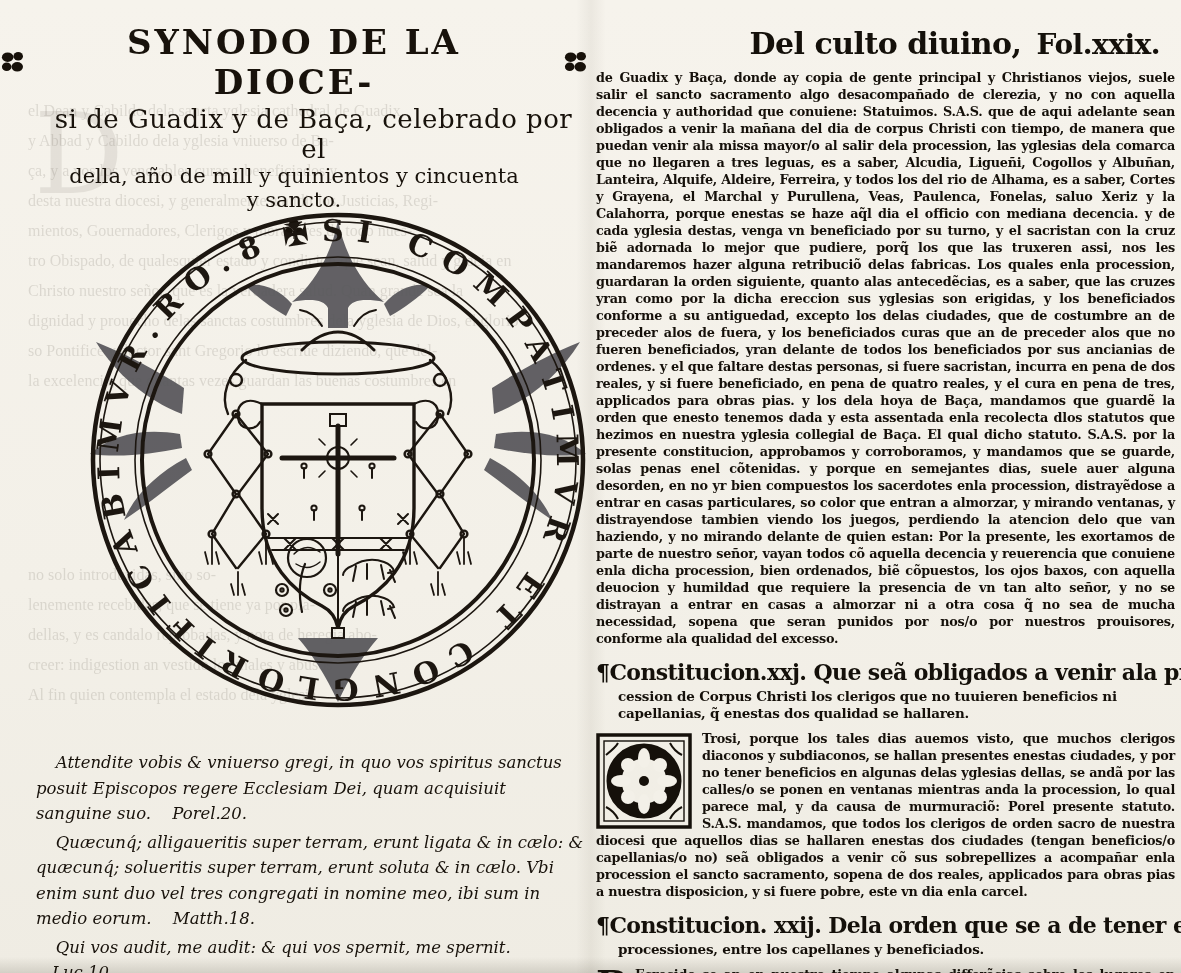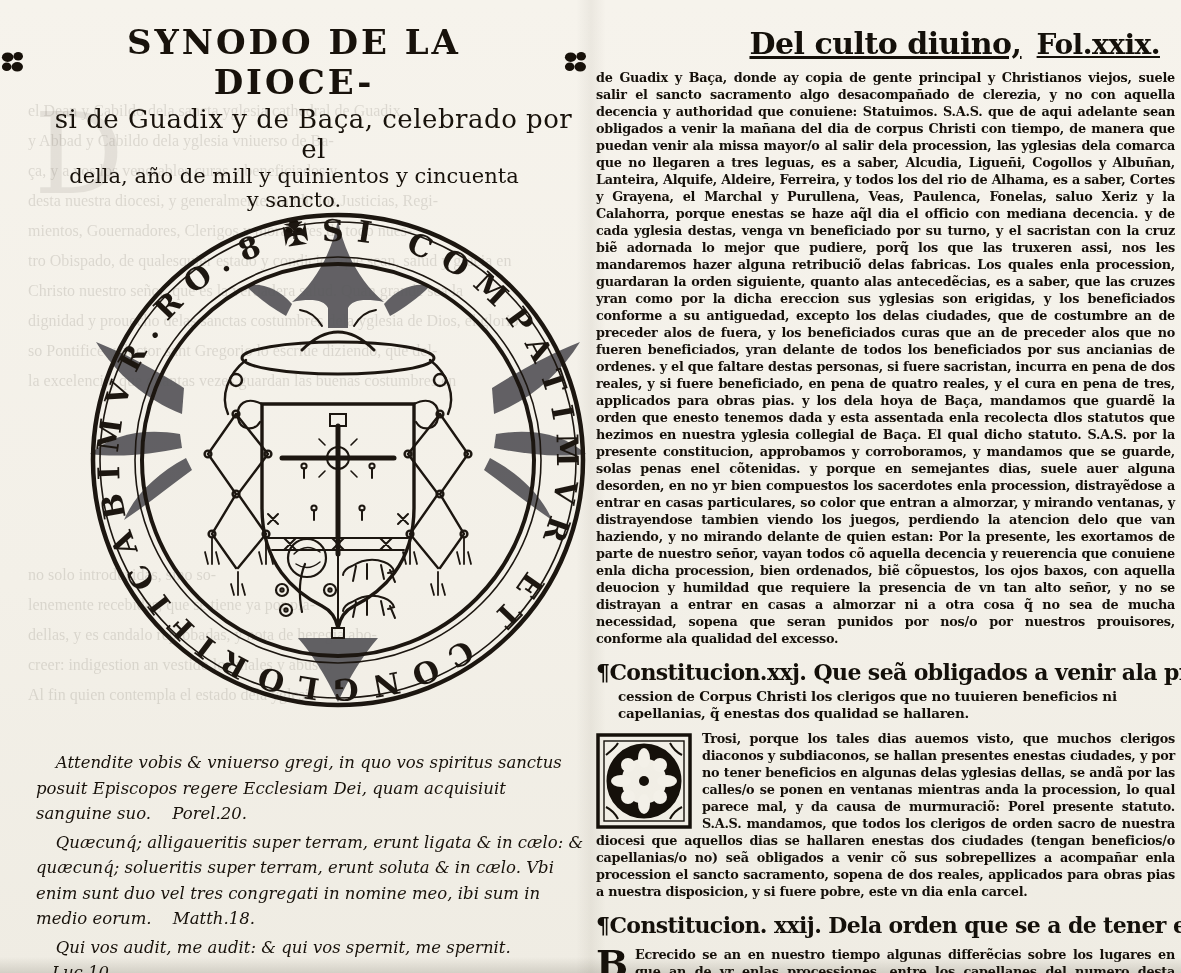--- a/index.html
+++ b/index.html
@@ -34,21 +34,21 @@
     color:#4d463a; opacity:.10; filter:blur(.6px); }
 
   .seal { position:absolute; left:86px; top:208px; }
 
   .quotes { position:absolute; left:36px; top:750px; width:548px;
     font-style:italic; font-size:16.5px; line-height:25.5px; color:#18120b; }
   .quotes p { margin:0 0 3px 0; text-indent:1.2em; }
   .qref { margin-left:16px; }
 
   
-  .bl { font-weight:700; letter-spacing:-.2px;text-decoration:underline; }
+  .bl { font-weight:700; letter-spacing:-.2px; }
   .rp-header { display:flex; align-items:baseline; padding:26px 6px 0 6px; }
   .rp-spacer { flex:1; }
   .rp-title { flex:0 0 auto; font-size:30px; font-weight:700; letter-spacing:-.5px; color:#14100a; }
   .rp-folio { flex:1; text-align:center; font-size:28px; font-weight:700; letter-spacing:-.5px; color:#14100a; }
 
   .rp-body { margin:8px 6px 0 6px; font-size:12.8px; line-height:17px;
     text-align:justify; font-weight:700; letter-spacing:-.25px; color:#15100a; }
   .h-big { margin:12px 0 0 6px; font-size:22px; font-weight:700; letter-spacing:-.6px;
     white-space:nowrap; color:#14100a; }
   .h-small { margin:3px 6px 0 28px; width:545px; font-size:13.5px; line-height:17px;
@@ -308,20 +308,21 @@
             <ellipse cx="32" cy="64" rx="7" ry="7"></ellipse>
               <ellipse cx="64" cy="64" rx="7" ry="7"></ellipse>
           </g>
           <circle cx="48" cy="48" r="5" fill="#15100a"></circle>
         </svg>
       </span>
       <span>Trosi, porque los tales dias auemos visto, que muchos clerigos diaconos y subdiaconos, se hallan presentes enestas ciudades, y por no tener beneficios en algunas delas yglesias dellas, se andã por las calles/o se ponen en ventanas mientras anda la procession, lo qual parece mal, y da causa de murmuraciõ: Porel presente statuto. S.A.S. mandamos, que todos los clerigos de orden sacro de nuestra diocesi que aquellos dias se hallaren enestas dos ciudades (tengan beneficios/o capellanias/o no) seã obligados a venir cõ sus sobrepellizes a acompañar enla procession el sancto sacramento, sopena de dos reales, applicados para obras pias a nuestra disposicion, y si fuere pobre, este vn dia enla carcel.</span>
     </div>
 
     <div class="h-big">¶Constitucion. xxij. Dela orden que se a de tener enlas</div>
+    <div class="h-small">processiones, entre los capellanes y beneficiados.</div>
 
     <div class="para">
       <span class="p3init">B</span>
       <span>Ecrecido se an en nuestro tiempo algunas differẽcias sobre los lugares en que an de yr enlas processiones, entre los capellanes del numero desta nuestra yglesia y los beneficiados y curas delas parrochias desta ciudad, y porque parece cosa fea que</span>
     </div>
 
   </div>
 
   <div class="bottom-shade"></div>
 </div>

